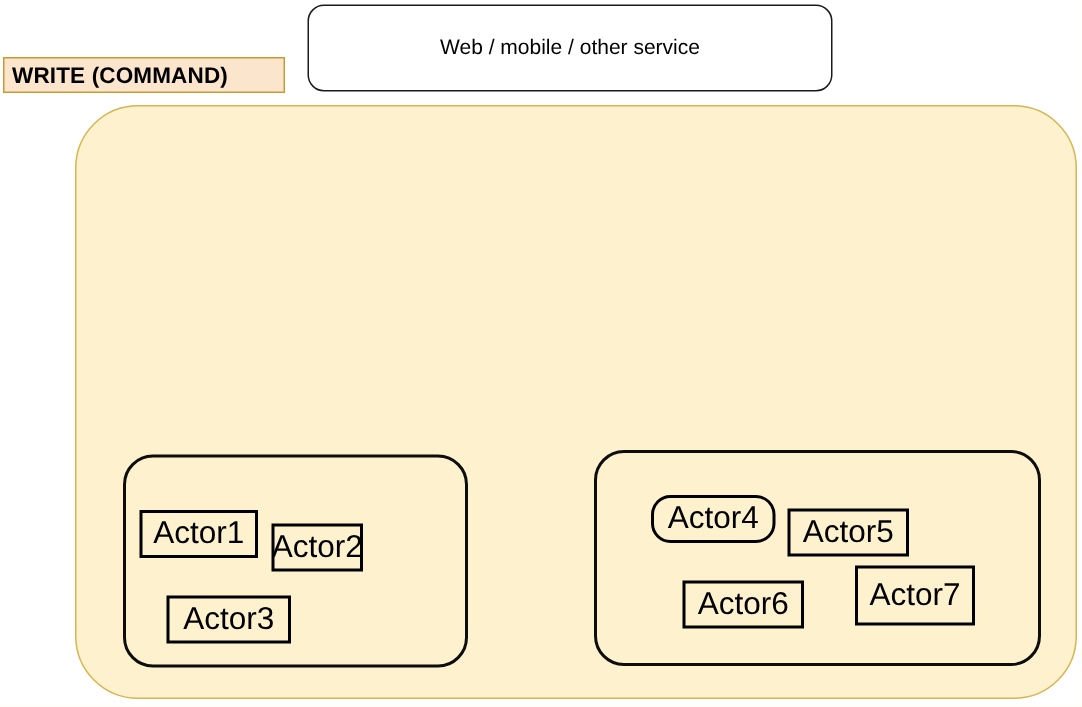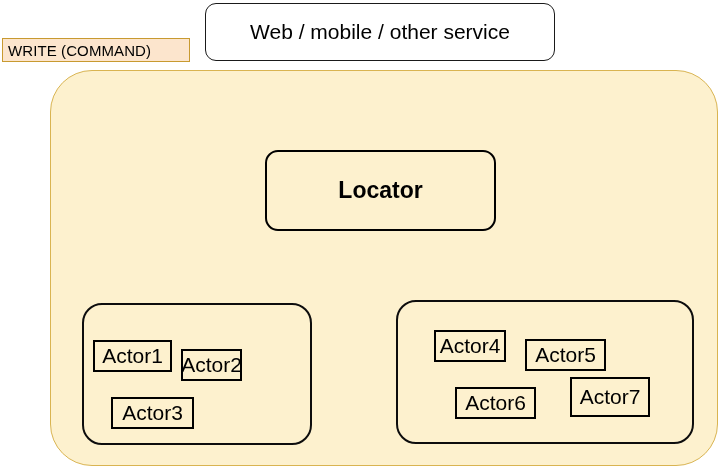--- a/index.html
+++ b/index.html
@@ -28,42 +28,42 @@
     width: 188px;
     height: 24px;
     box-sizing: border-box;
     background: #fce5cd;
     border: 1px solid #c89a30;
     display: flex;
     align-items: center;
     justify-content: flex-start;
     padding-left: 5px;
     font-size: 15px;
-    font-weight: normal;
+    font-weight: bold;
     color: #000000;
     letter-spacing: 0.1px;
     white-space: nowrap;
   }
 
   
   #controllers-box {
     position: absolute;
     left: 205px;
     top: 3px;
     width: 350px;
     height: 58px;
     box-sizing: border-box;
     background: #ffffff;
     border: 1.6px solid #1a1a1a;
     border-radius: 11px;
     display: flex;
     flex-direction: column;
     align-items: center;
     justify-content: center;
-    font-size: 21px;
+    font-size: 14px;
     color: #000000;
     line-height: 1.42;
     text-align: center;
   }
   #controllers-box .line { display: block; }
 
   
   #write-container {
     position: absolute;
     left: 50px;
@@ -141,38 +141,35 @@
   <div id="write-tag">
     <span>WRITE (COMMAND)</span>
   </div>
 
   <div id="controllers-box">
     <span class="line">Web / mobile / other service</span>
   </div>
 
   <div id="write-container"></div>
 
-  <div id="locator-box">
-    <span>Locator</span>
-  </div>
 
   <div class="actor-group" id="actor-group-left"></div>
   <div class="actor-group" id="actor-group-right"></div>
 
   <div id="actor-layer">
       <div class="actor-box" style="left: 93px; top: 340px; width: 79px; height: 28px;">
         <span>Actor1</span>
       </div>
       <div class="actor-box" style="left: 181px; top: 349px; width: 61px; height: 30px;">
         <span>Actor2</span>
       </div>
       <div class="actor-box" style="left: 111px; top: 397px; width: 83px; height: 31px;">
         <span>Actor3</span>
       </div>
-      <div class="actor-box" style="left: 434px; top: 330px; width: 72px; height: 29px;">
+      <div class="actor-box" style="left: 434px; top: 330px; width: 83px; height: 29px; border-radius: 13px;">
         <span>Actor4</span>
       </div>
       <div class="actor-box" style="left: 525px; top: 339px; width: 81px; height: 31px;">
         <span>Actor5</span>
       </div>
       <div class="actor-box" style="left: 455px; top: 387px; width: 81px; height: 27px;">
         <span>Actor6</span>
       </div>
       <div class="actor-box" style="left: 570px; top: 377px; width: 80px; height: 40px;">
         <span>Actor7</span>

